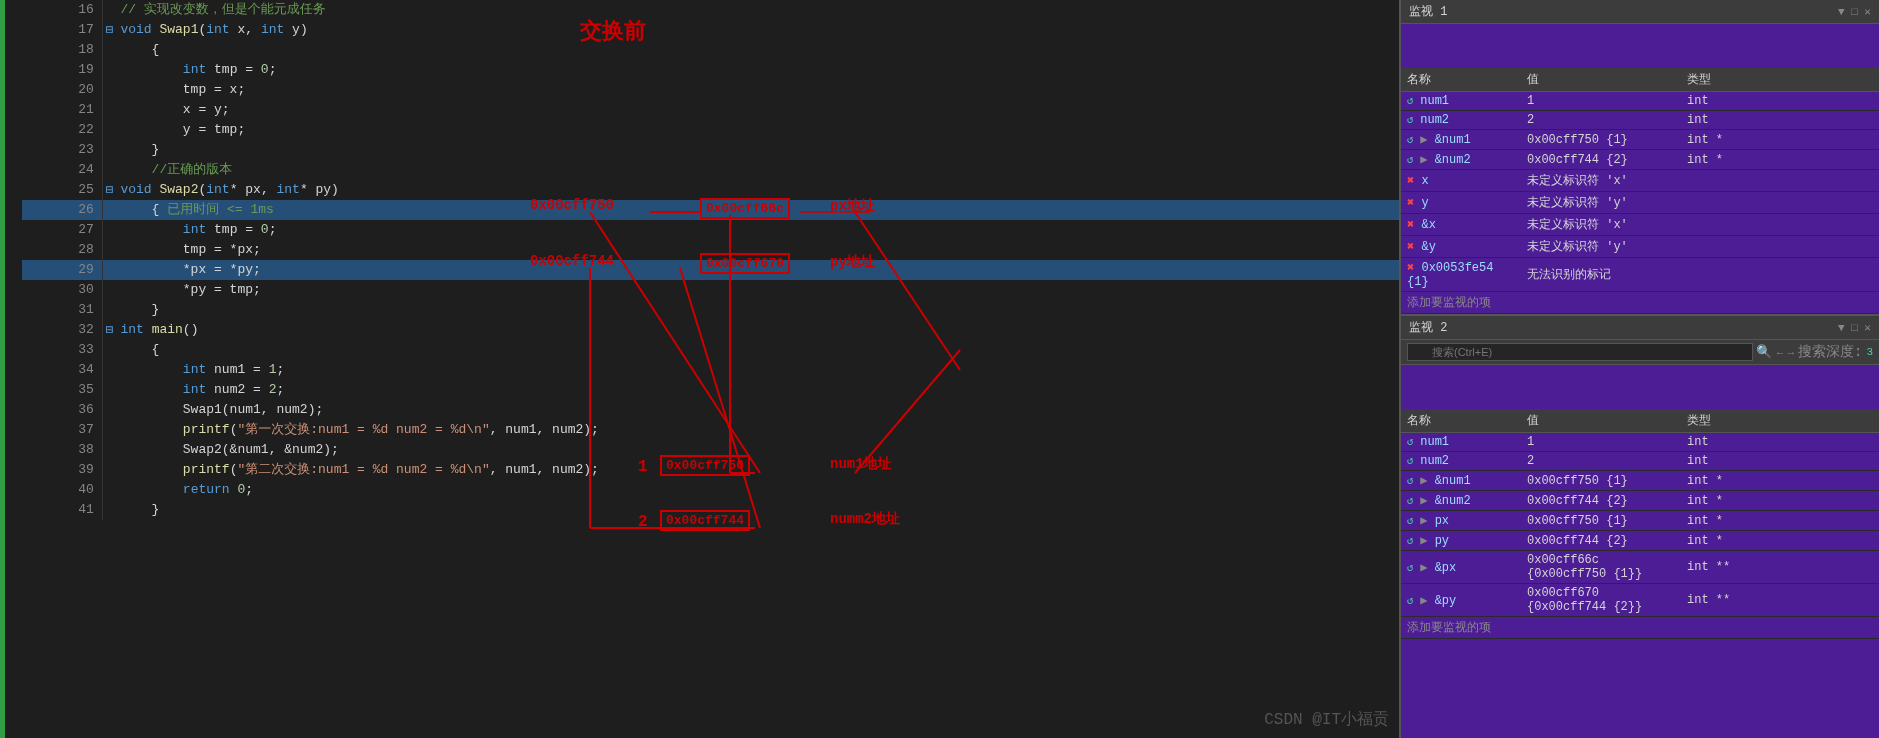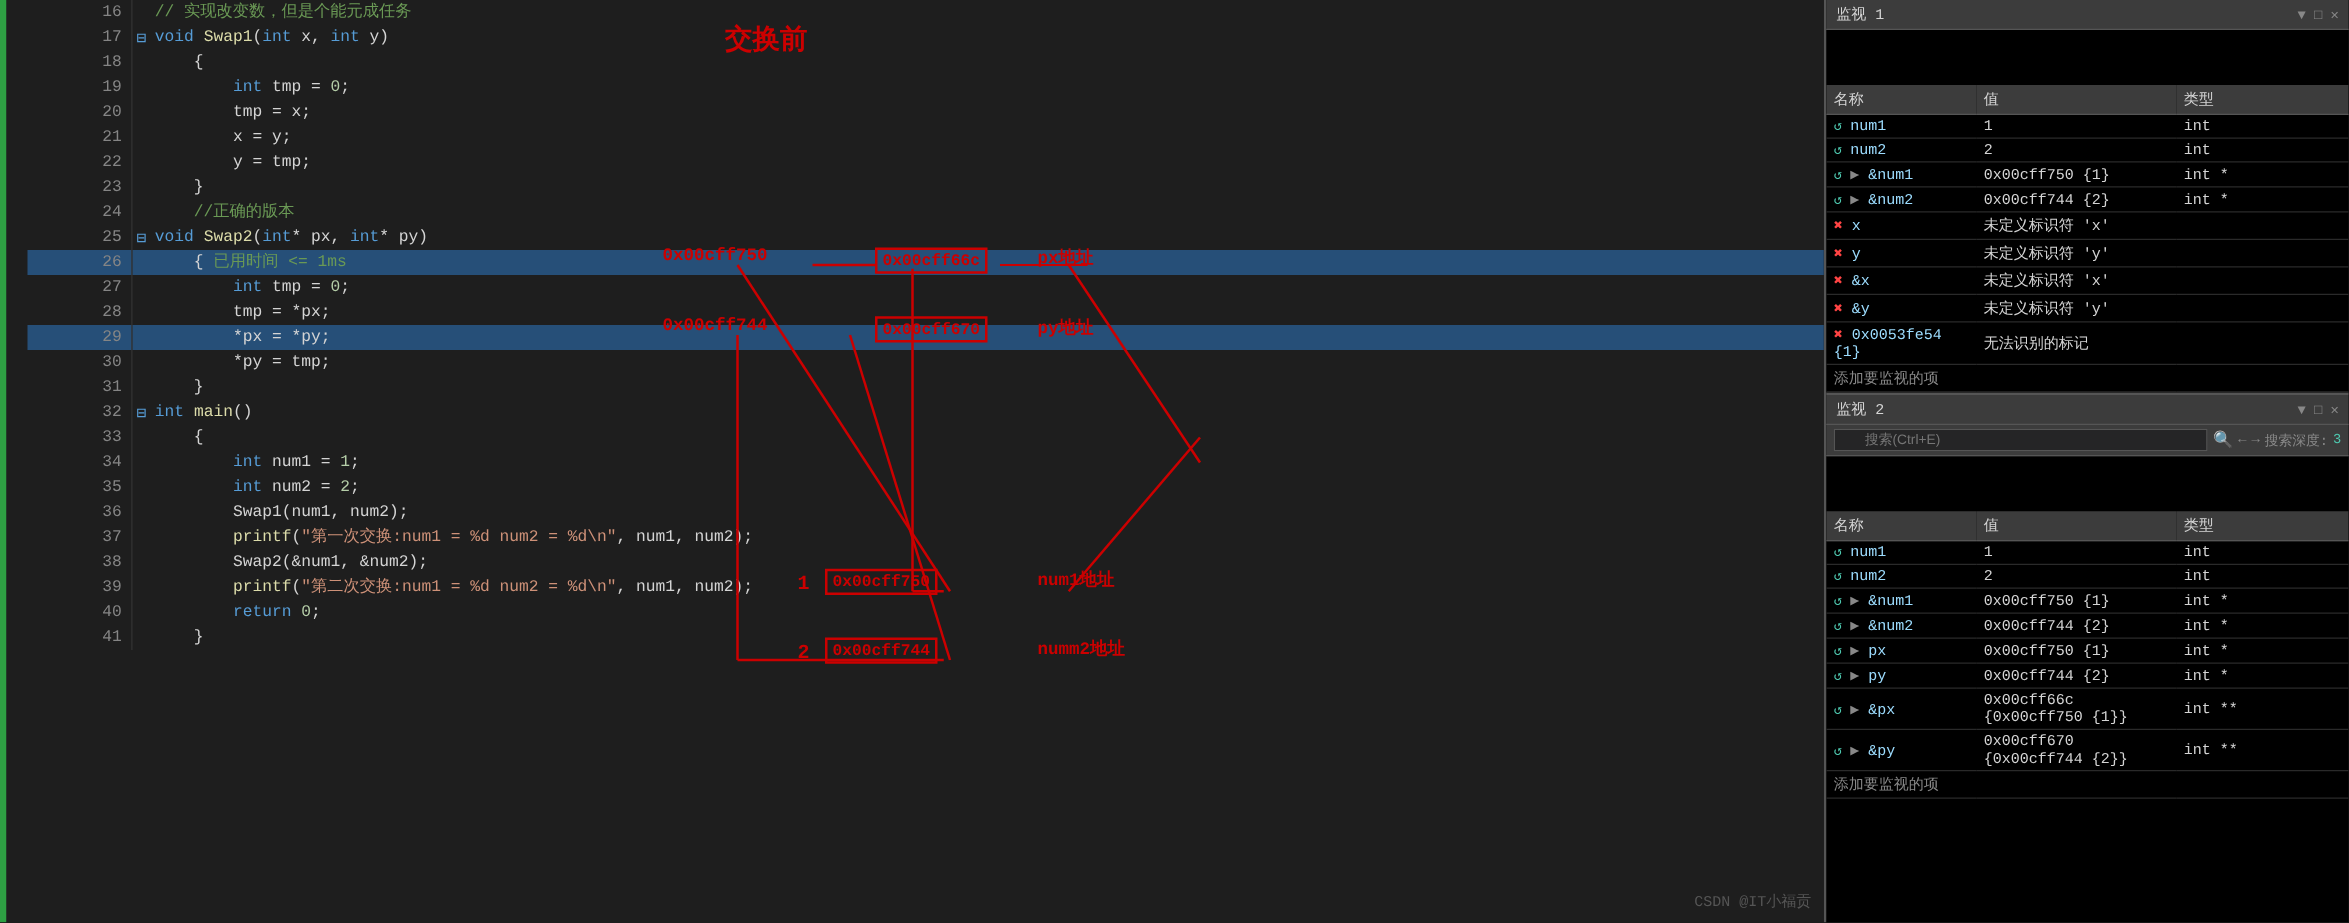--- a/index.html
+++ b/index.html
@@ -84,22 +84,22 @@
 
     .title-text {
       position: absolute;
       color: #cc0000;
       font-size: 22px;
       font-weight: bold;
     }
 
     
     .right-panel {
-      width: 420px;
-      background: #000000;
+      width: 480px;
+      background: #4c1d95;
       display: flex;
       flex-direction: column;
       border-left: 2px solid #555;
     }
 
     .watch-panel {
       flex: 1;
       border-bottom: 2px solid #555;
       display: flex;
       flex-direction: column;
@@ -180,21 +180,21 @@
     .panel-scroll {
       overflow-y: auto;
       flex: 1;
     }
 
     .csdn-watermark {
       position: absolute;
       bottom: 8px;
       right: 10px;
       color: #555;
-      font-size: 12px;
+      font-size: 16px;
     }
   </style>
 </head>
 <body>
 
 <div class="code-area">
 
   <div style="position:absolute;left:0;top:0;width:5px;height:100%;background:#2ea043;"></div>
 
   <table class="code-table" style="margin-left:22px;">
@@ -459,21 +459,21 @@
   <div class="watch-panel-2">
     <div class="panel-header">
       <span>监视 2</span>
       <span style="color:#888;font-size:11px;">▼ □ ✕</span>
     </div>
     <div class="panel-toolbar">
       <input class="search-box" type="text" placeholder="搜索(Ctrl+E)" style="">
       <span style="color:#888;">🔍</span>
       <span style="color:#888;font-size:11px;">←</span>
       <span style="color:#888;font-size:11px;">→</span>
-      <span style="color:#888;font-size:11px;">搜索深度:</span>
+      <span style="color:#888;font-size:14px;">搜索深度:</span>
       <span style="color:#4ec9b0;font-size:11px;">3</span>
     </div>
     <div class="panel-scroll">
       <table class="panel-table">
         <thead>
           <tr>
             <th style="width:120px;">名称</th>
             <th style="width:160px;">值</th>
             <th>类型</th>
           </tr>

